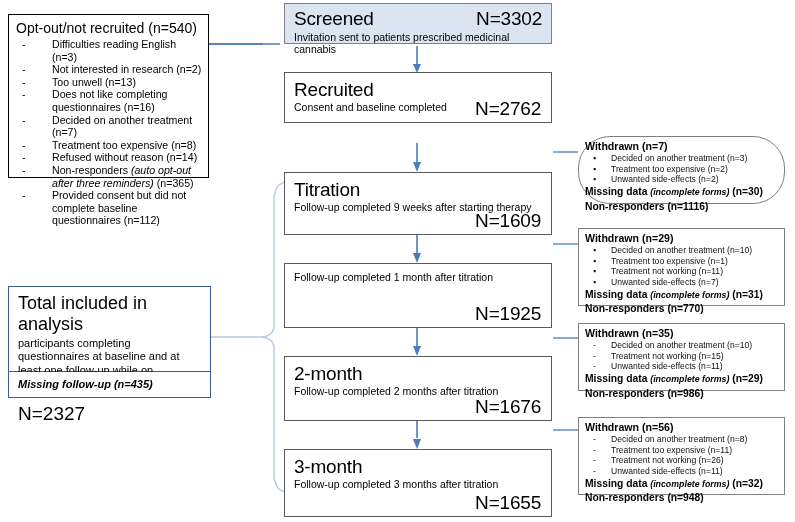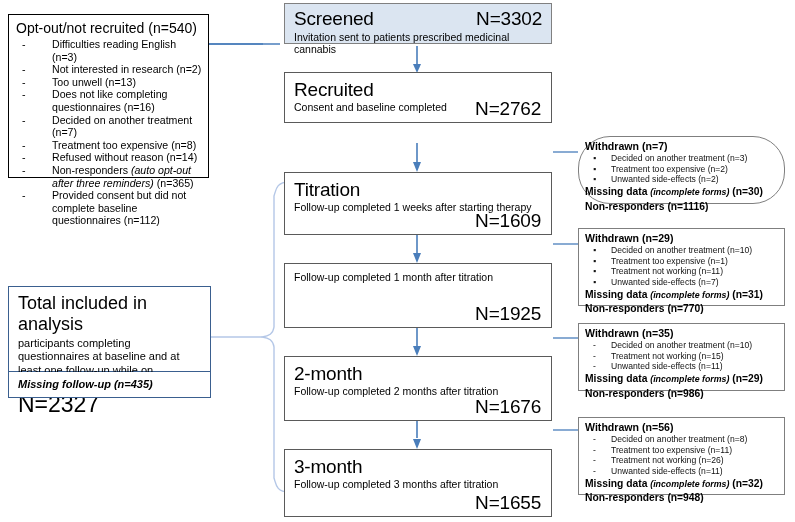--- a/index.html
+++ b/index.html
@@ -75,21 +75,21 @@
   #optout li i{font-style:italic;}
 
   
   #total{
     border:1.3px solid #3a5f8f;
     padding:6px 9px 3px 9px;
   }
   #total .title{font-size:18px;line-height:21px;}
   #total .sub{font-size:11px;line-height:13.4px;margin-top:2px;}
   #total .sub i{font-style:italic;font-weight:bold;}
-  #total .n{right:12px;bottom:2px;font-size:23px;}
+  #total .n{right:12px;bottom:2px;font-size:19px;margin-top:12px;}
   #missing{
     border:1.3px solid #3a5f8f;
     border-top:none;
     padding:5px 9px;
     font-size:11px;
     font-style:italic;
     font-weight:bold;
     line-height:14px;
   }
 
@@ -174,21 +174,21 @@
   </div>
 
   <div class="box stage" id="stage-recruited" style="left:284px;top:72px;width:268px;height:51px;">
     <div class="title">Recruited</div>
     <div class="sub">Consent and baseline completed</div>
     <div class="n">N=2762</div>
   </div>
 
   <div class="box stage" id="stage-titration" style="left:284px;top:172px;width:268px;height:63px;">
     <div class="title">Titration</div>
-    <div class="sub">Follow-up completed 1 weeks after starting therapy</div>
+    <div class="sub">Follow-up completed 9 weeks after starting therapy</div>
     <div class="n">N=1609</div>
   </div>
 
   <div class="box stage" id="stage-1month" style="left:284px;top:263px;width:268px;height:65px;">
     <div class="sub">Follow-up completed 1 month after titration</div>
     <div class="n">N=1925</div>
   </div>
 
   <div class="box stage" id="stage-2month" style="left:284px;top:356px;width:268px;height:65px;">
     <div class="title">2-month</div>

